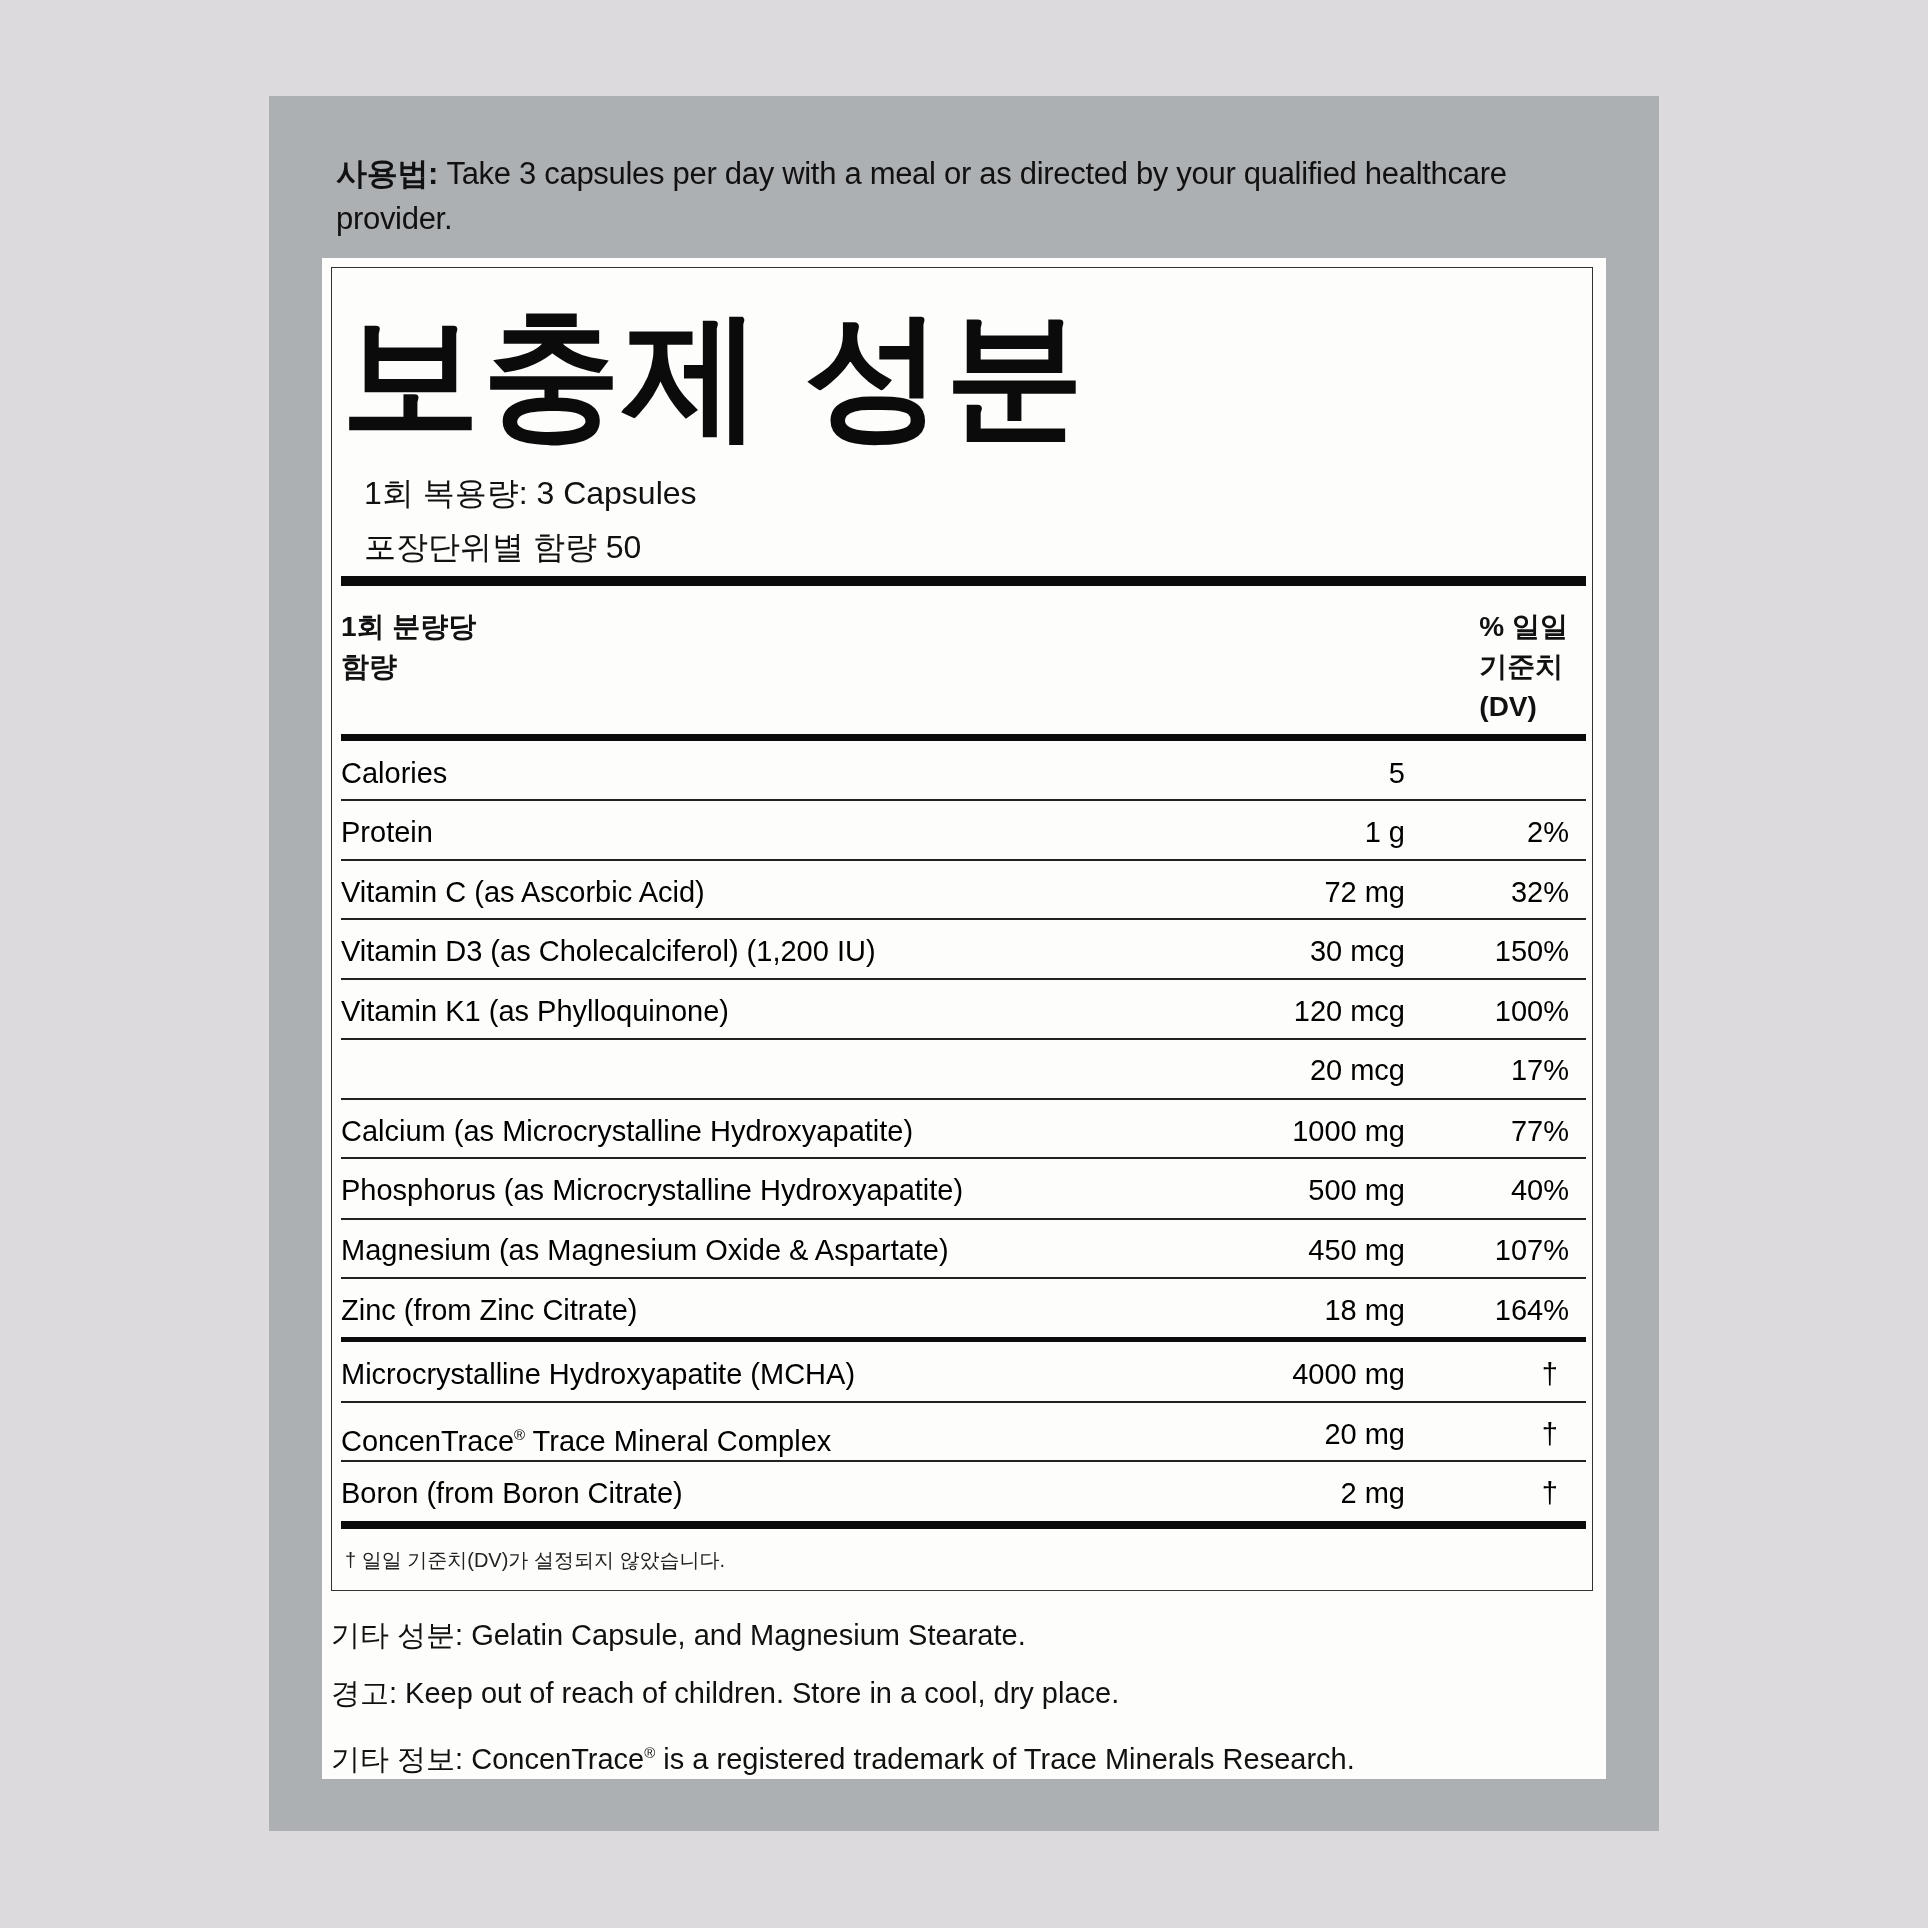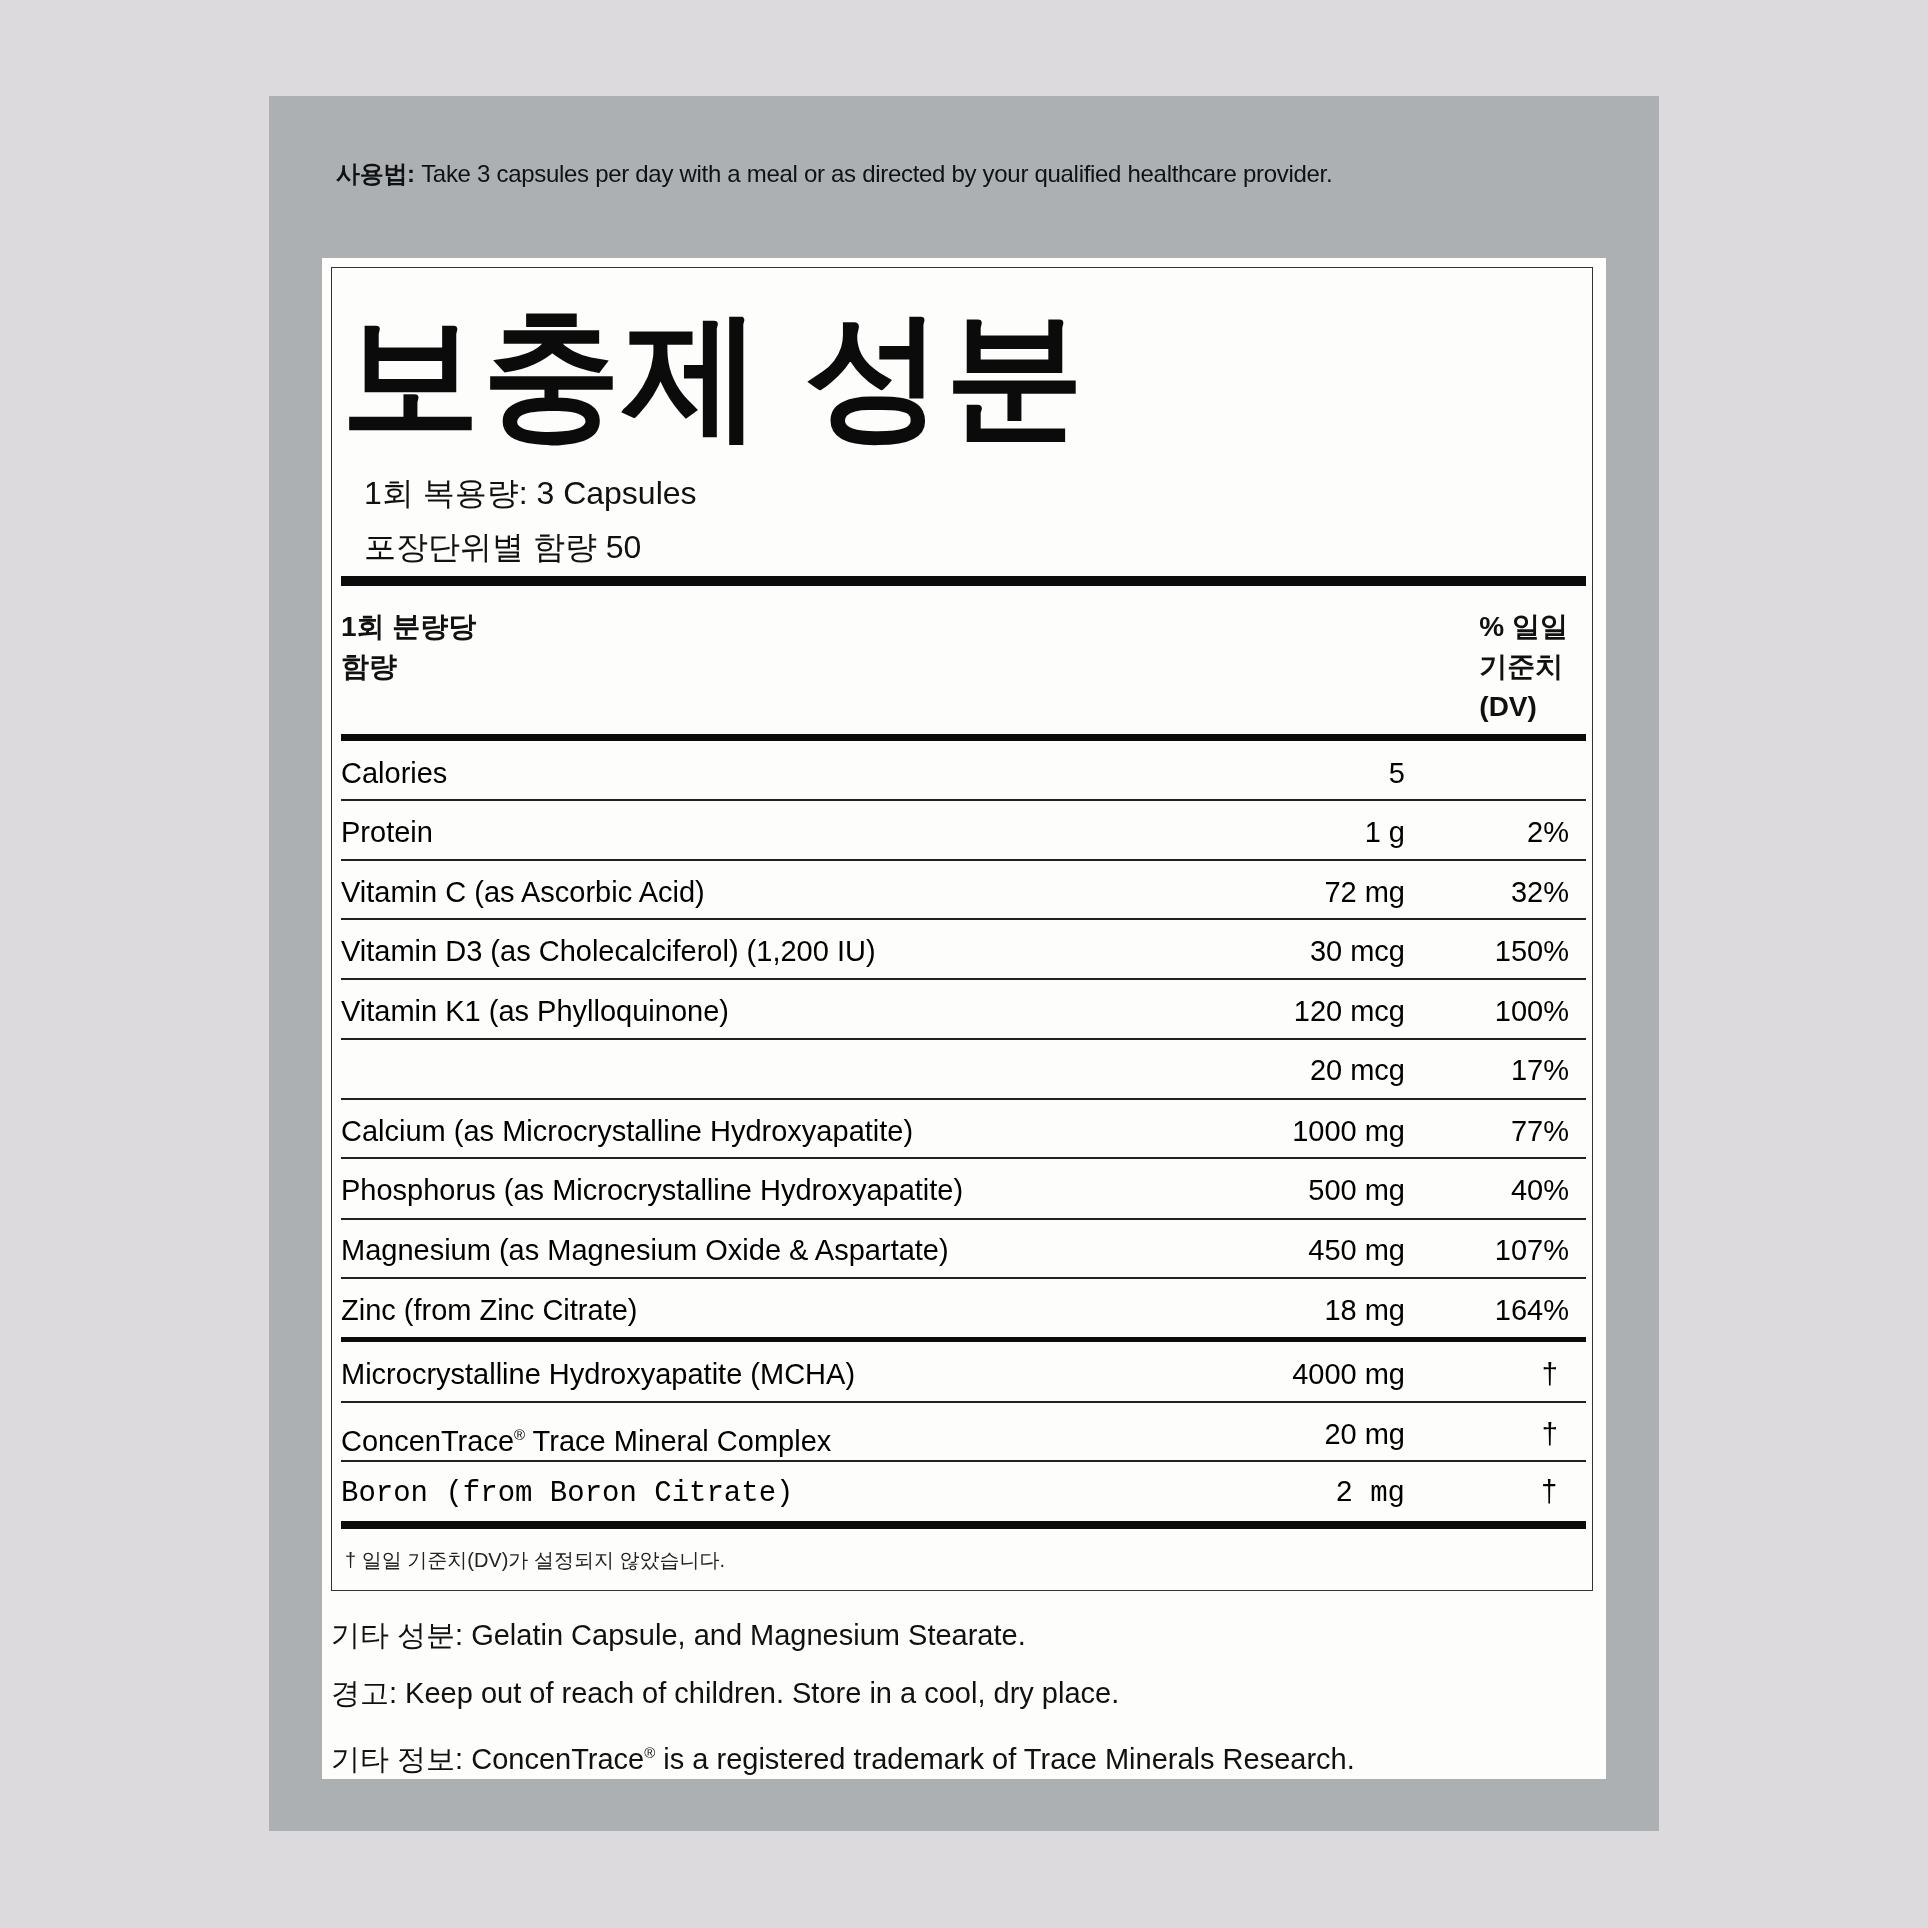--- a/index.html
+++ b/index.html
@@ -21,21 +21,21 @@
       top: 96px;
       width: 1390px;
       height: 1735px;
       background: #acb0b3;
     }
     .directions {
       position: absolute;
       left: 336px;
       top: 151px;
       width: 1262px;
-      font-size: 24px;
+      font-size: 31px;
       line-height: 45px;
       color: #111;
       letter-spacing: -0.3px;
     }
     .directions .lbl { font-weight: bold; }
     .card {
       position: absolute;
       left: 322px;
       top: 258px;
       width: 1284px;
@@ -238,21 +238,21 @@
 </div>
 <div class="row-line" style="top:1401px;"></div>
 
 <div class="row" style="top:1405px;">
   <span class="name"><span>ConcenTrace</span><sup class="reg">®</sup><span> Trace Mineral Complex</span></span>
   <span class="amt">20 mg</span>
   <span class="dv dagger">†</span>
 </div>
 <div class="row-line" style="top:1460px;"></div>
 
-<div class="row" style="top:1464px;font-family:Liberation Mono, monospace;">
+<div class="row" style="top:1464px;">
   <span class="name">Boron (from Boron Citrate)</span>
   <span class="amt">2 mg</span>
   <span class="dv dagger">†</span>
 </div>
 
 <div class="rule" style="top:1521px;height:7.5px;"></div>
 
 <div class="footnote">† 일일 기준치(DV)가 설정되지 않았습니다.</div>
 
 <div class="info" style="top:1615px;">

